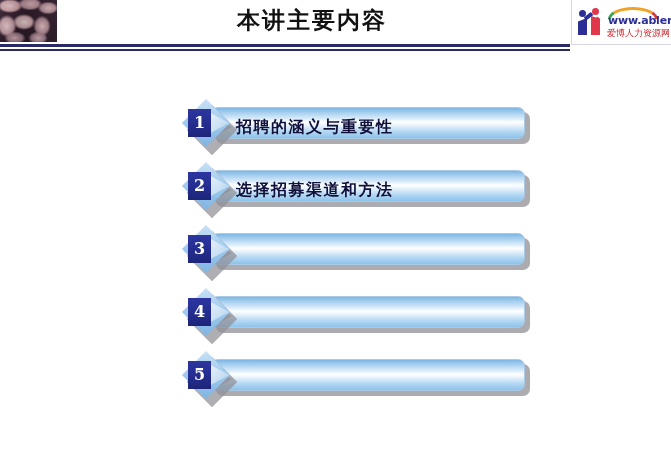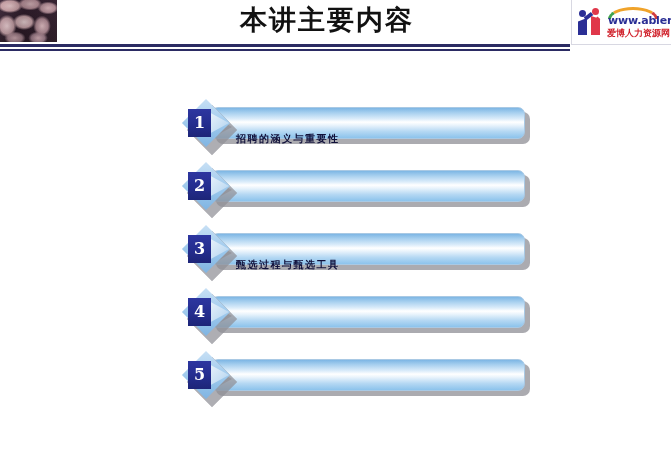--- a/index.html
+++ b/index.html
@@ -64,25 +64,24 @@
       linear-gradient(105deg, rgba(255,255,255,0.05) 0%, rgba(0,0,0,0.18) 40%, rgba(255,255,255,0.04) 100%);
   }
 
   #slide-title {
     position: absolute;
     left: 57px; top: 3px;
     width: 510px;
     text-align: center;
     font-family: "DejaVu Serif", "Liberation Serif", serif;
     font-weight: 700;
-    font-size: 27px;
+    font-size: 23px;
     letter-spacing: 2px;
     color: #111111;
     line-height: 34px;
-    margin-left: 15px;
   }
 
   
   #rule-thick {
     position: absolute;
     left: 0; top: 44px;
     width: 570px;
     height: 3px;
     background: #2b2b63;
   }
@@ -164,21 +163,21 @@
     font-weight: 700;
     color: #2b2f95;
     letter-spacing: -0.2px;
     white-space: nowrap;
   }
   .logo-cn {
     position: absolute;
     left: 35px; top: 27px;
     font-family: "DejaVu Sans", "Liberation Sans", sans-serif;
     font-size: 9px;
-    font-weight: 700;
+    font-weight: 400;
     color: #d0202a;
     letter-spacing: 0px;
     white-space: nowrap;
   }
 
   
   #content-list {
     position: absolute;
     left: 0; top: 55px;
     width: 671px;
@@ -213,26 +212,26 @@
     left: 31px; top: 9px;
     width: 314px;
     height: 32px;
     border-radius: 7px;
     background: #8f8f96;
     opacity: 0.75;
   }
   .item-label {
     position: absolute;
     left: 51px;
-    top: 20px;
+    top: 8px;
     height: 15px;
     line-height: 32px;
     font-family: "DejaVu Serif", "Liberation Serif", serif;
     font-weight: 700;
-    font-size: 10px;
+    font-size: 16px;
     letter-spacing: 1.5px;
     color: #10103a;
     white-space: nowrap;
   }
 
   
   .badge-wrap {
     position: absolute;
     left: 0; top: 0;
     width: 54px; height: 44px;
@@ -338,34 +337,34 @@
       <div class="item-bar-shadow"></div>
       <div class="item-bar"></div>
       <div class="badge-wrap">
         <div class="badge-arrow-shadow"></div>
         <div class="badge-shadow"></div>
         <div class="badge-diamond"></div>
         <div class="badge-arrow"></div>
         <div class="badge-square"></div>
         <div class="badge-num">2</div>
       </div>
+      <div class="item-label">选择招募渠道和方法</div>
     </div>
 
     <div class="list-item" style="top:174px">
       <div class="item-bar-shadow"></div>
       <div class="item-bar"></div>
       <div class="badge-wrap">
         <div class="badge-arrow-shadow"></div>
         <div class="badge-shadow"></div>
         <div class="badge-diamond"></div>
         <div class="badge-arrow"></div>
         <div class="badge-square"></div>
         <div class="badge-num">3</div>
       </div>
-      <div class="item-label">甄选过程与甄选工具</div>
     </div>
 
     <div class="list-item" style="top:237px">
       <div class="item-bar-shadow"></div>
       <div class="item-bar"></div>
       <div class="badge-wrap">
         <div class="badge-arrow-shadow"></div>
         <div class="badge-shadow"></div>
         <div class="badge-diamond"></div>
         <div class="badge-arrow"></div>

